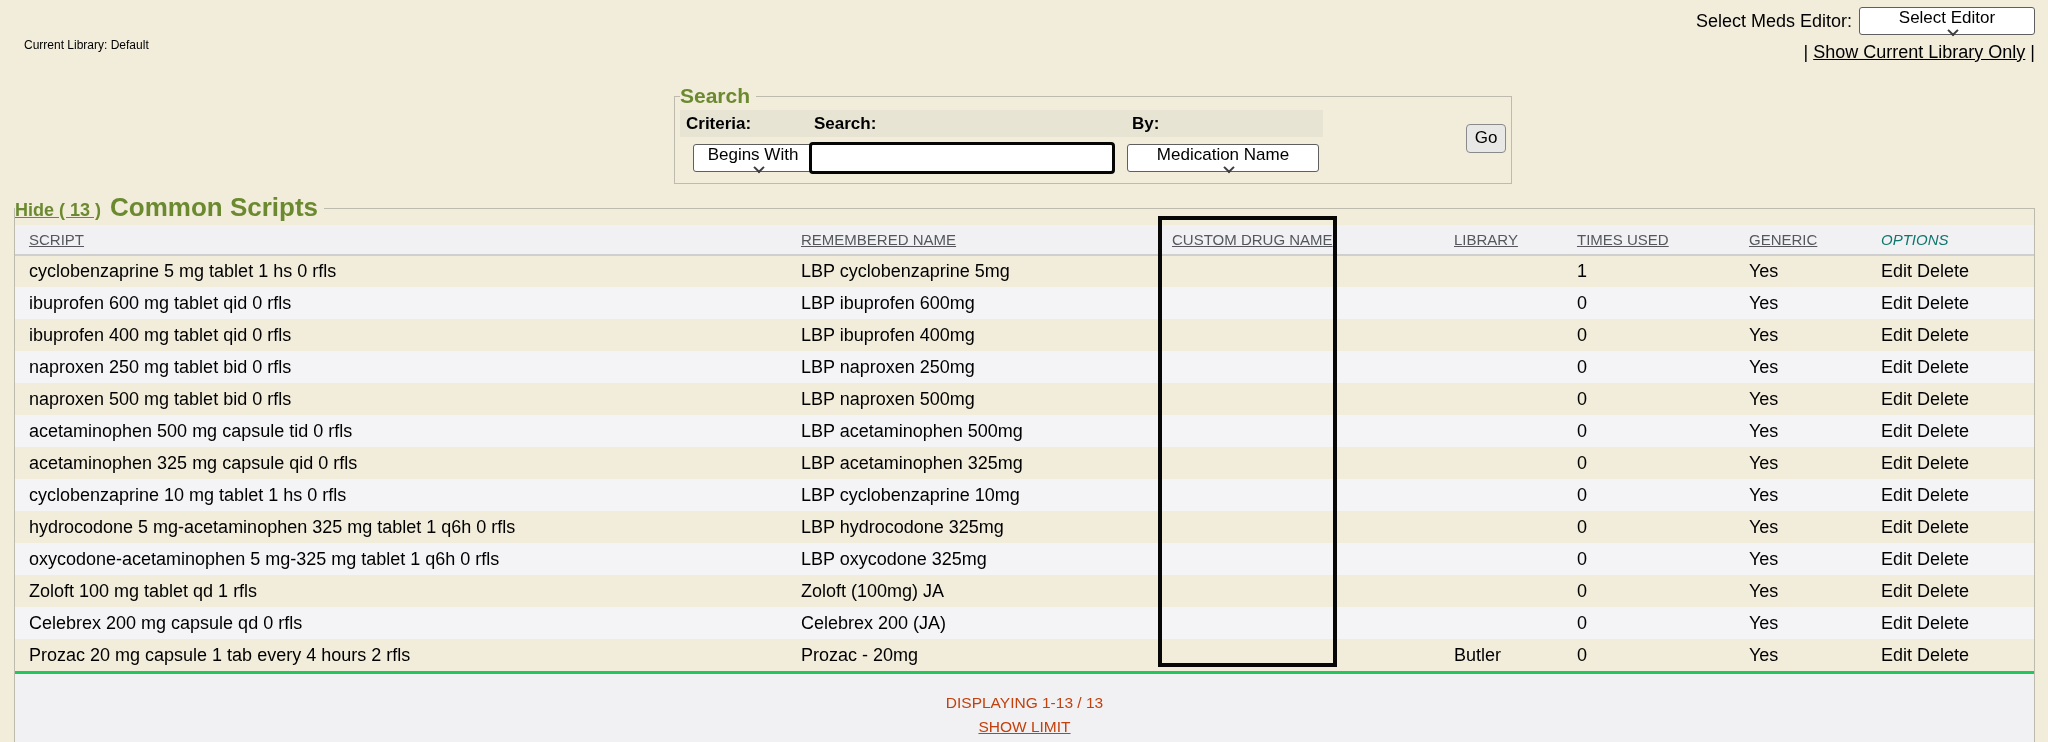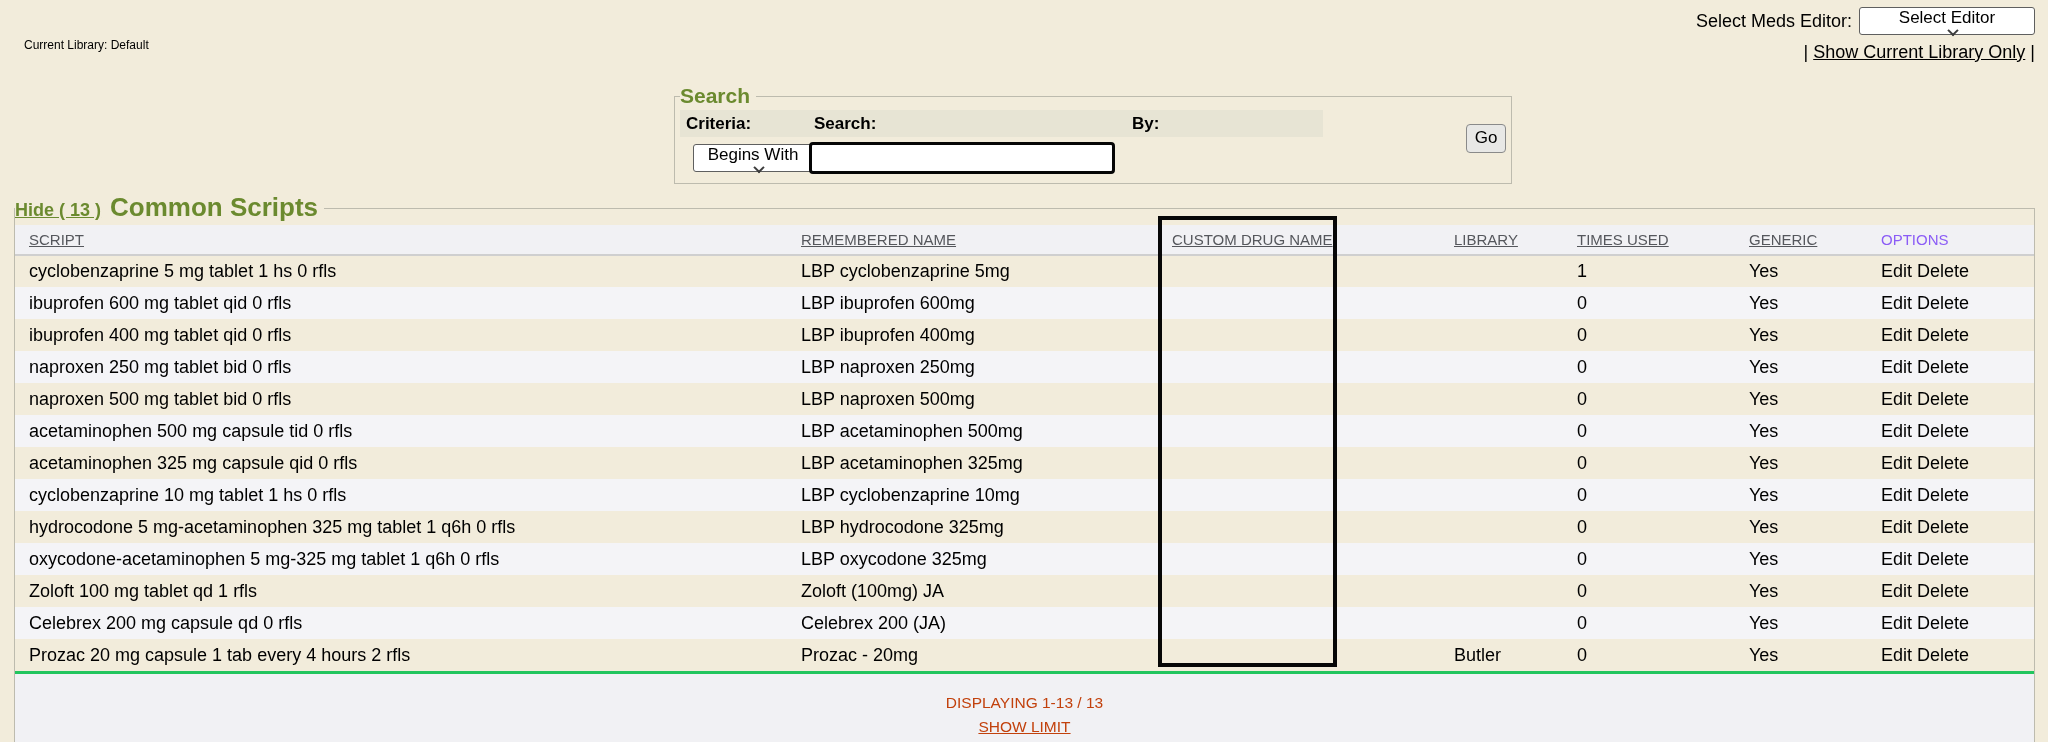--- a/index.html
+++ b/index.html
@@ -93,21 +93,21 @@
     font-size: 18px;
   }
   .scripts-table thead th {
     background: #f1f1f4; height: 30px;
     font-size: 15px; font-weight: normal; color: #55575c;
     text-align: left; padding: 0 0 0 14px;
     border-bottom: 2px solid #cfcfcf;
     white-space: nowrap; overflow: hidden;
   }
   .scripts-table thead th .sortable { text-decoration: underline; cursor: pointer; }
-  .scripts-table thead th.opts-col { color: #8b5cf6; }
+  .scripts-table thead th.opts-col { color: #0f766e; font-style: italic; }
   .scripts-table tbody td {
     height: 32px; padding: 0 0 0 14px;
     white-space: nowrap; overflow: hidden;
   }
   .scripts-table tbody tr:nth-child(even) { background: #f4f4f7; }
   .opt-link { cursor: pointer; text-decoration: none; }
 
   .table-footer {
     background: #f1f1f4; border-top: 3px solid #22c55e;
     text-align: center; padding: 20px 0 13px;
@@ -157,20 +157,26 @@
       </div>
       <div class="ctrl-cell">
         <span class="select-box" style="width:120px;margin-left:12px;">
           <span>Begins With</span>
           <span class="chevron"></span>
         </span>
       </div>
       <div class="ctrl-cell">
         <input class="search-input" type="text" value="" style="">
       </div>
+      <div class="ctrl-cell">
+        <span class="select-box" style="width:192px;">
+          <span>Medication Name</span>
+          <span class="chevron"></span>
+        </span>
+      </div>
     </div>
   </fieldset>
 </div>
 
 <div class="scripts-wrap" style="position:absolute;">
   <fieldset>
     <legend class="scripts-legend">
       <a class="hide-link">Hide ( 13 )</a>
       <span class="scripts-title">Common Scripts</span>
     </legend>

